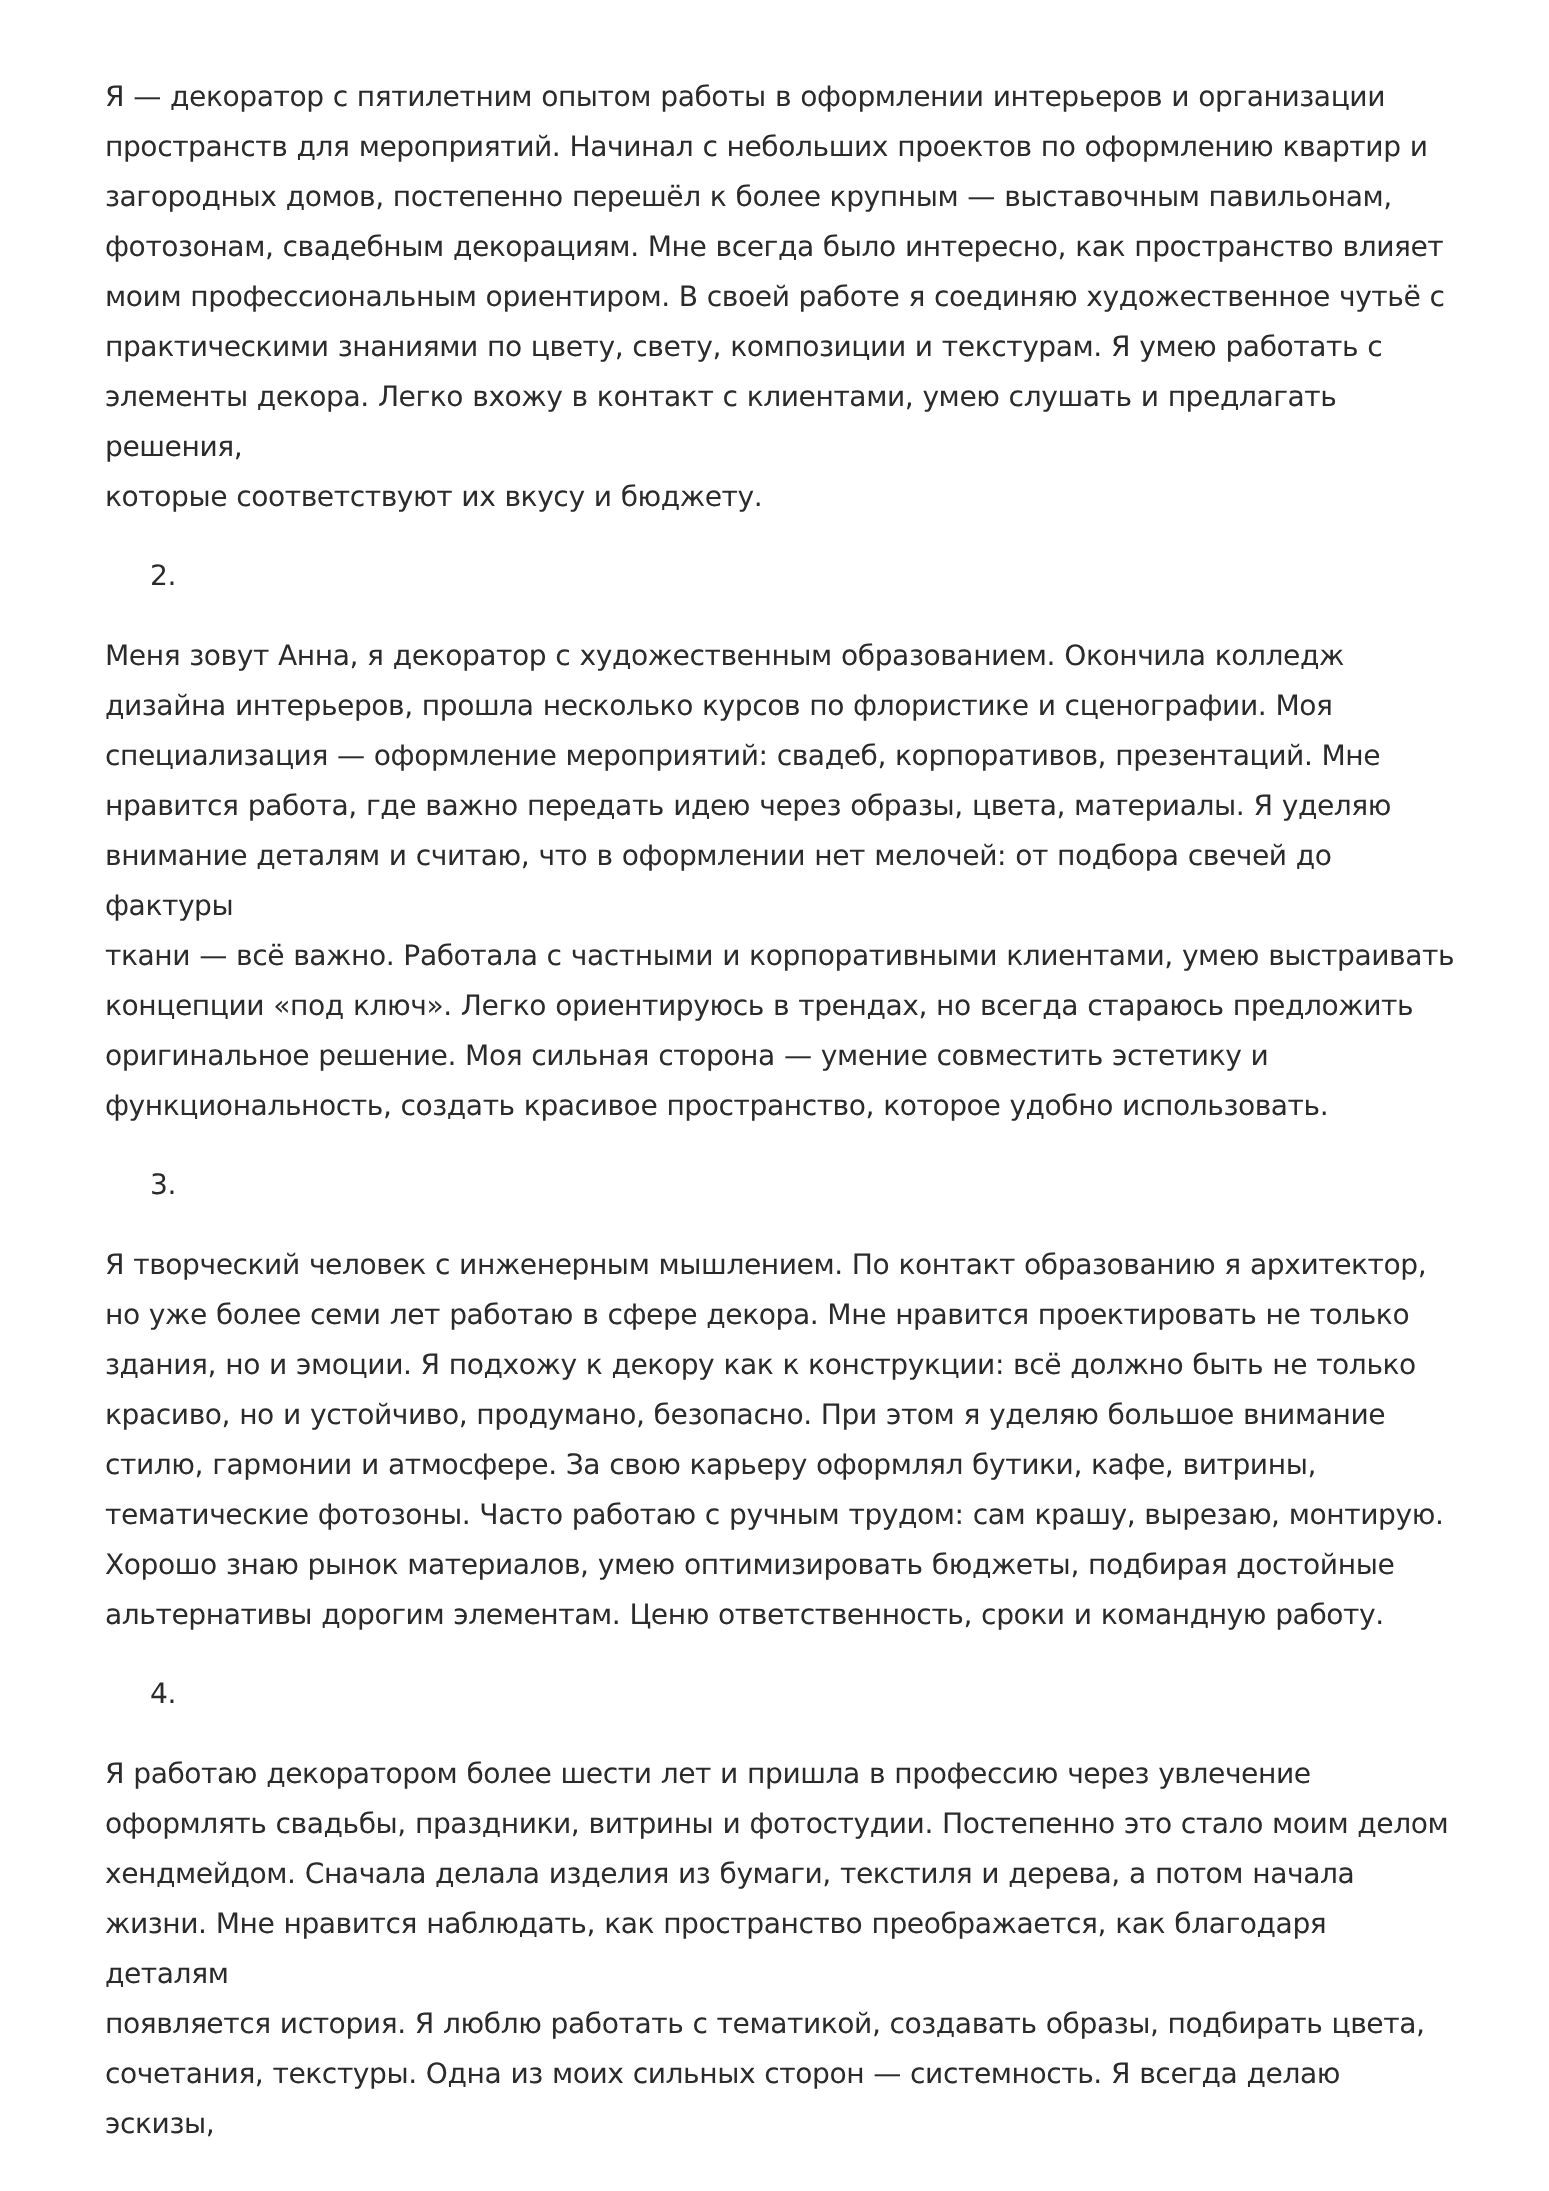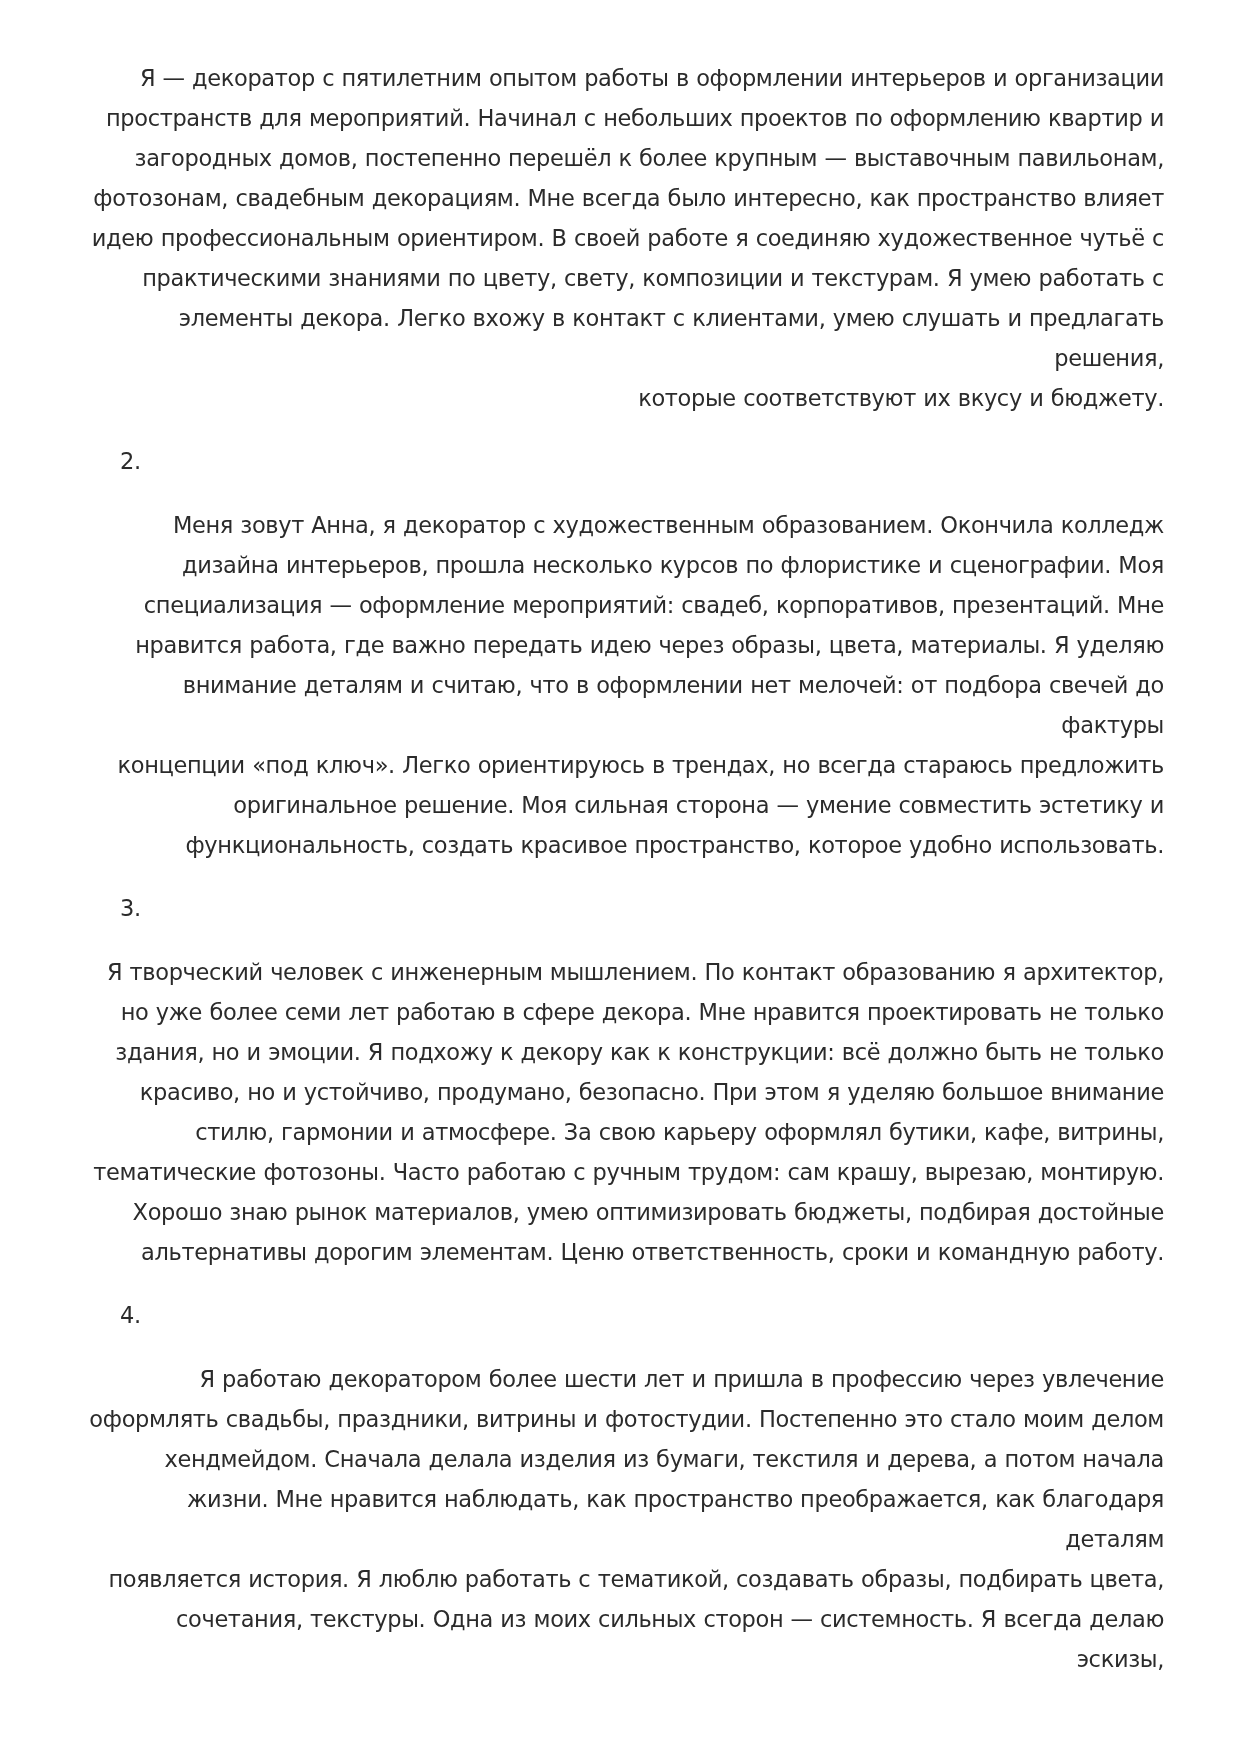--- a/index.html
+++ b/index.html
@@ -1,46 +1,47 @@
 <!DOCTYPE html>
 <html><head>
 <meta charset="utf-8">
 <style>
   html, body { margin: 0; padding: 0; background: #ffffff; }
   body { width: 1239px; height: 1753px; overflow: hidden; position: relative; }
   .doc { position: absolute; left: 84px; top: 58px; width: 1080px;
          font-family: "DejaVu Sans", sans-serif; font-size: 22.5px; line-height: 40px;
          color: #2b2b2b; letter-spacing: -0.35px; word-spacing: 0.5px; }
-  .para { margin: 0; text-align: right; }
+  .para { margin: 0; text-align: left; }
   .num { margin: 23px 0 24px 36px; line-height: 40px; }
 </style>
 </head>
 <body>
 
 <div class="doc">
 
   <div class="para">
     <div>Я — декоратор с пятилетним опытом работы в оформлении интерьеров и организации</div>
     <div>пространств для мероприятий. Начинал с небольших проектов по оформлению квартир и</div>
     <div>загородных домов, постепенно перешёл к более крупным — выставочным павильонам,</div>
     <div>фотозонам, свадебным декорациям. Мне всегда было интересно, как пространство влияет</div>
-    <div>идею профессиональным ориентиром. В своей работе я соединяю художественное чутьё с</div>
+    <div>моим профессиональным ориентиром. В своей работе я соединяю художественное чутьё с</div>
     <div>практическими знаниями по цвету, свету, композиции и текстурам. Я умею работать с</div>
     <div>элементы декора. Легко вхожу в контакт с клиентами, умею слушать и предлагать решения,</div>
     <div>которые соответствуют их вкусу и бюджету.</div>
   </div>
 
   <div class="num">2.</div>
 
   <div class="para">
     <div>Меня зовут Анна, я декоратор с художественным образованием. Окончила колледж</div>
     <div>дизайна интерьеров, прошла несколько курсов по флористике и сценографии. Моя</div>
     <div>специализация — оформление мероприятий: свадеб, корпоративов, презентаций. Мне</div>
     <div>нравится работа, где важно передать идею через образы, цвета, материалы. Я уделяю</div>
     <div>внимание деталям и считаю, что в оформлении нет мелочей: от подбора свечей до фактуры</div>
+    <div>ткани — всё важно. Работала с частными и корпоративными клиентами, умею выстраивать</div>
     <div>концепции «под ключ». Легко ориентируюсь в трендах, но всегда стараюсь предложить</div>
     <div>оригинальное решение. Моя сильная сторона — умение совместить эстетику и</div>
     <div>функциональность, создать красивое пространство, которое удобно использовать.</div>
   </div>
 
   <div class="num">3.</div>
 
   <div class="para">
     <div>Я творческий человек с инженерным мышлением. По контакт образованию я архитектор,</div>
     <div>но уже более семи лет работаю в сфере декора. Мне нравится проектировать не только</div>

